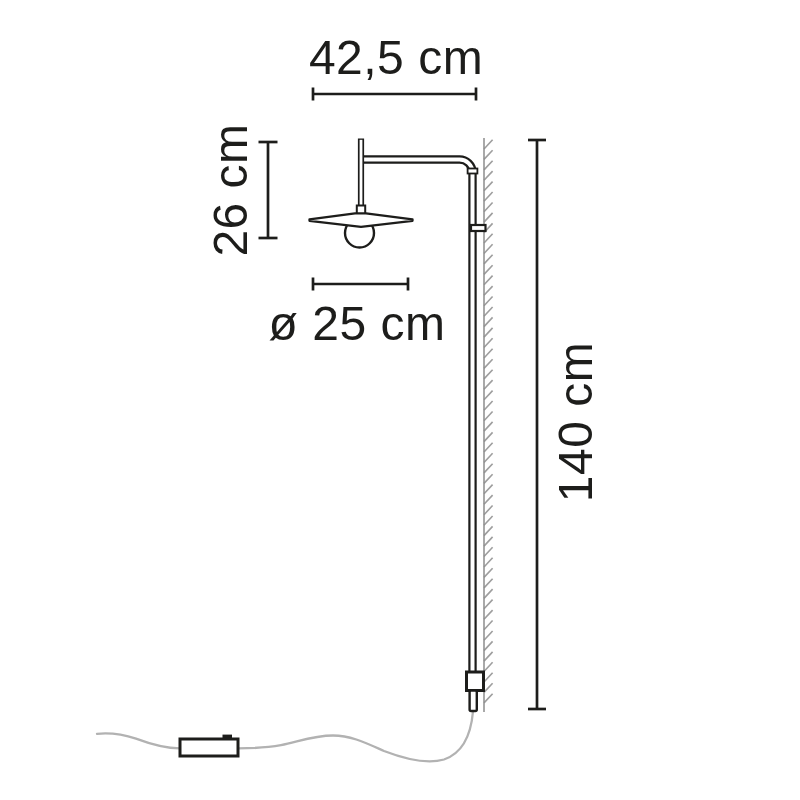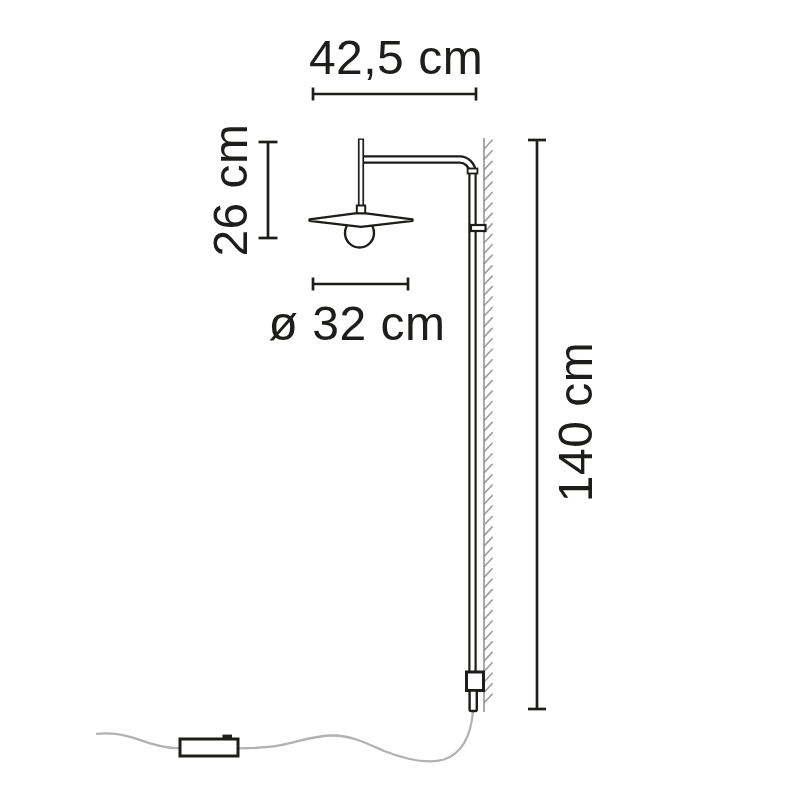--- a/index.html
+++ b/index.html
@@ -165,16 +165,16 @@
     <g>
       <rect class="solid" x="222.5" y="734.6" width="9.5" height="5"></rect>
       <rect class="ink-fill-white" stroke-width="3" x="180" y="739" width="58" height="17"></rect>
     </g>
   </svg>
 
   <div class="dim-label" style="left:396px; top:58px;">42,5 cm</div>
 
   <div class="dim-label rot" style="left:231px; top:190px;">26 cm</div>
 
-  <div class="dim-label" style="left:357px; top:324px;">ø 32 cm</div>
+  <div class="dim-label" style="left:357px; top:324px;">ø 25 cm</div>
 
   <div class="dim-label rot" style="left:576px; top:422px;">140 cm</div>
 </div>
 
 </body></html>

